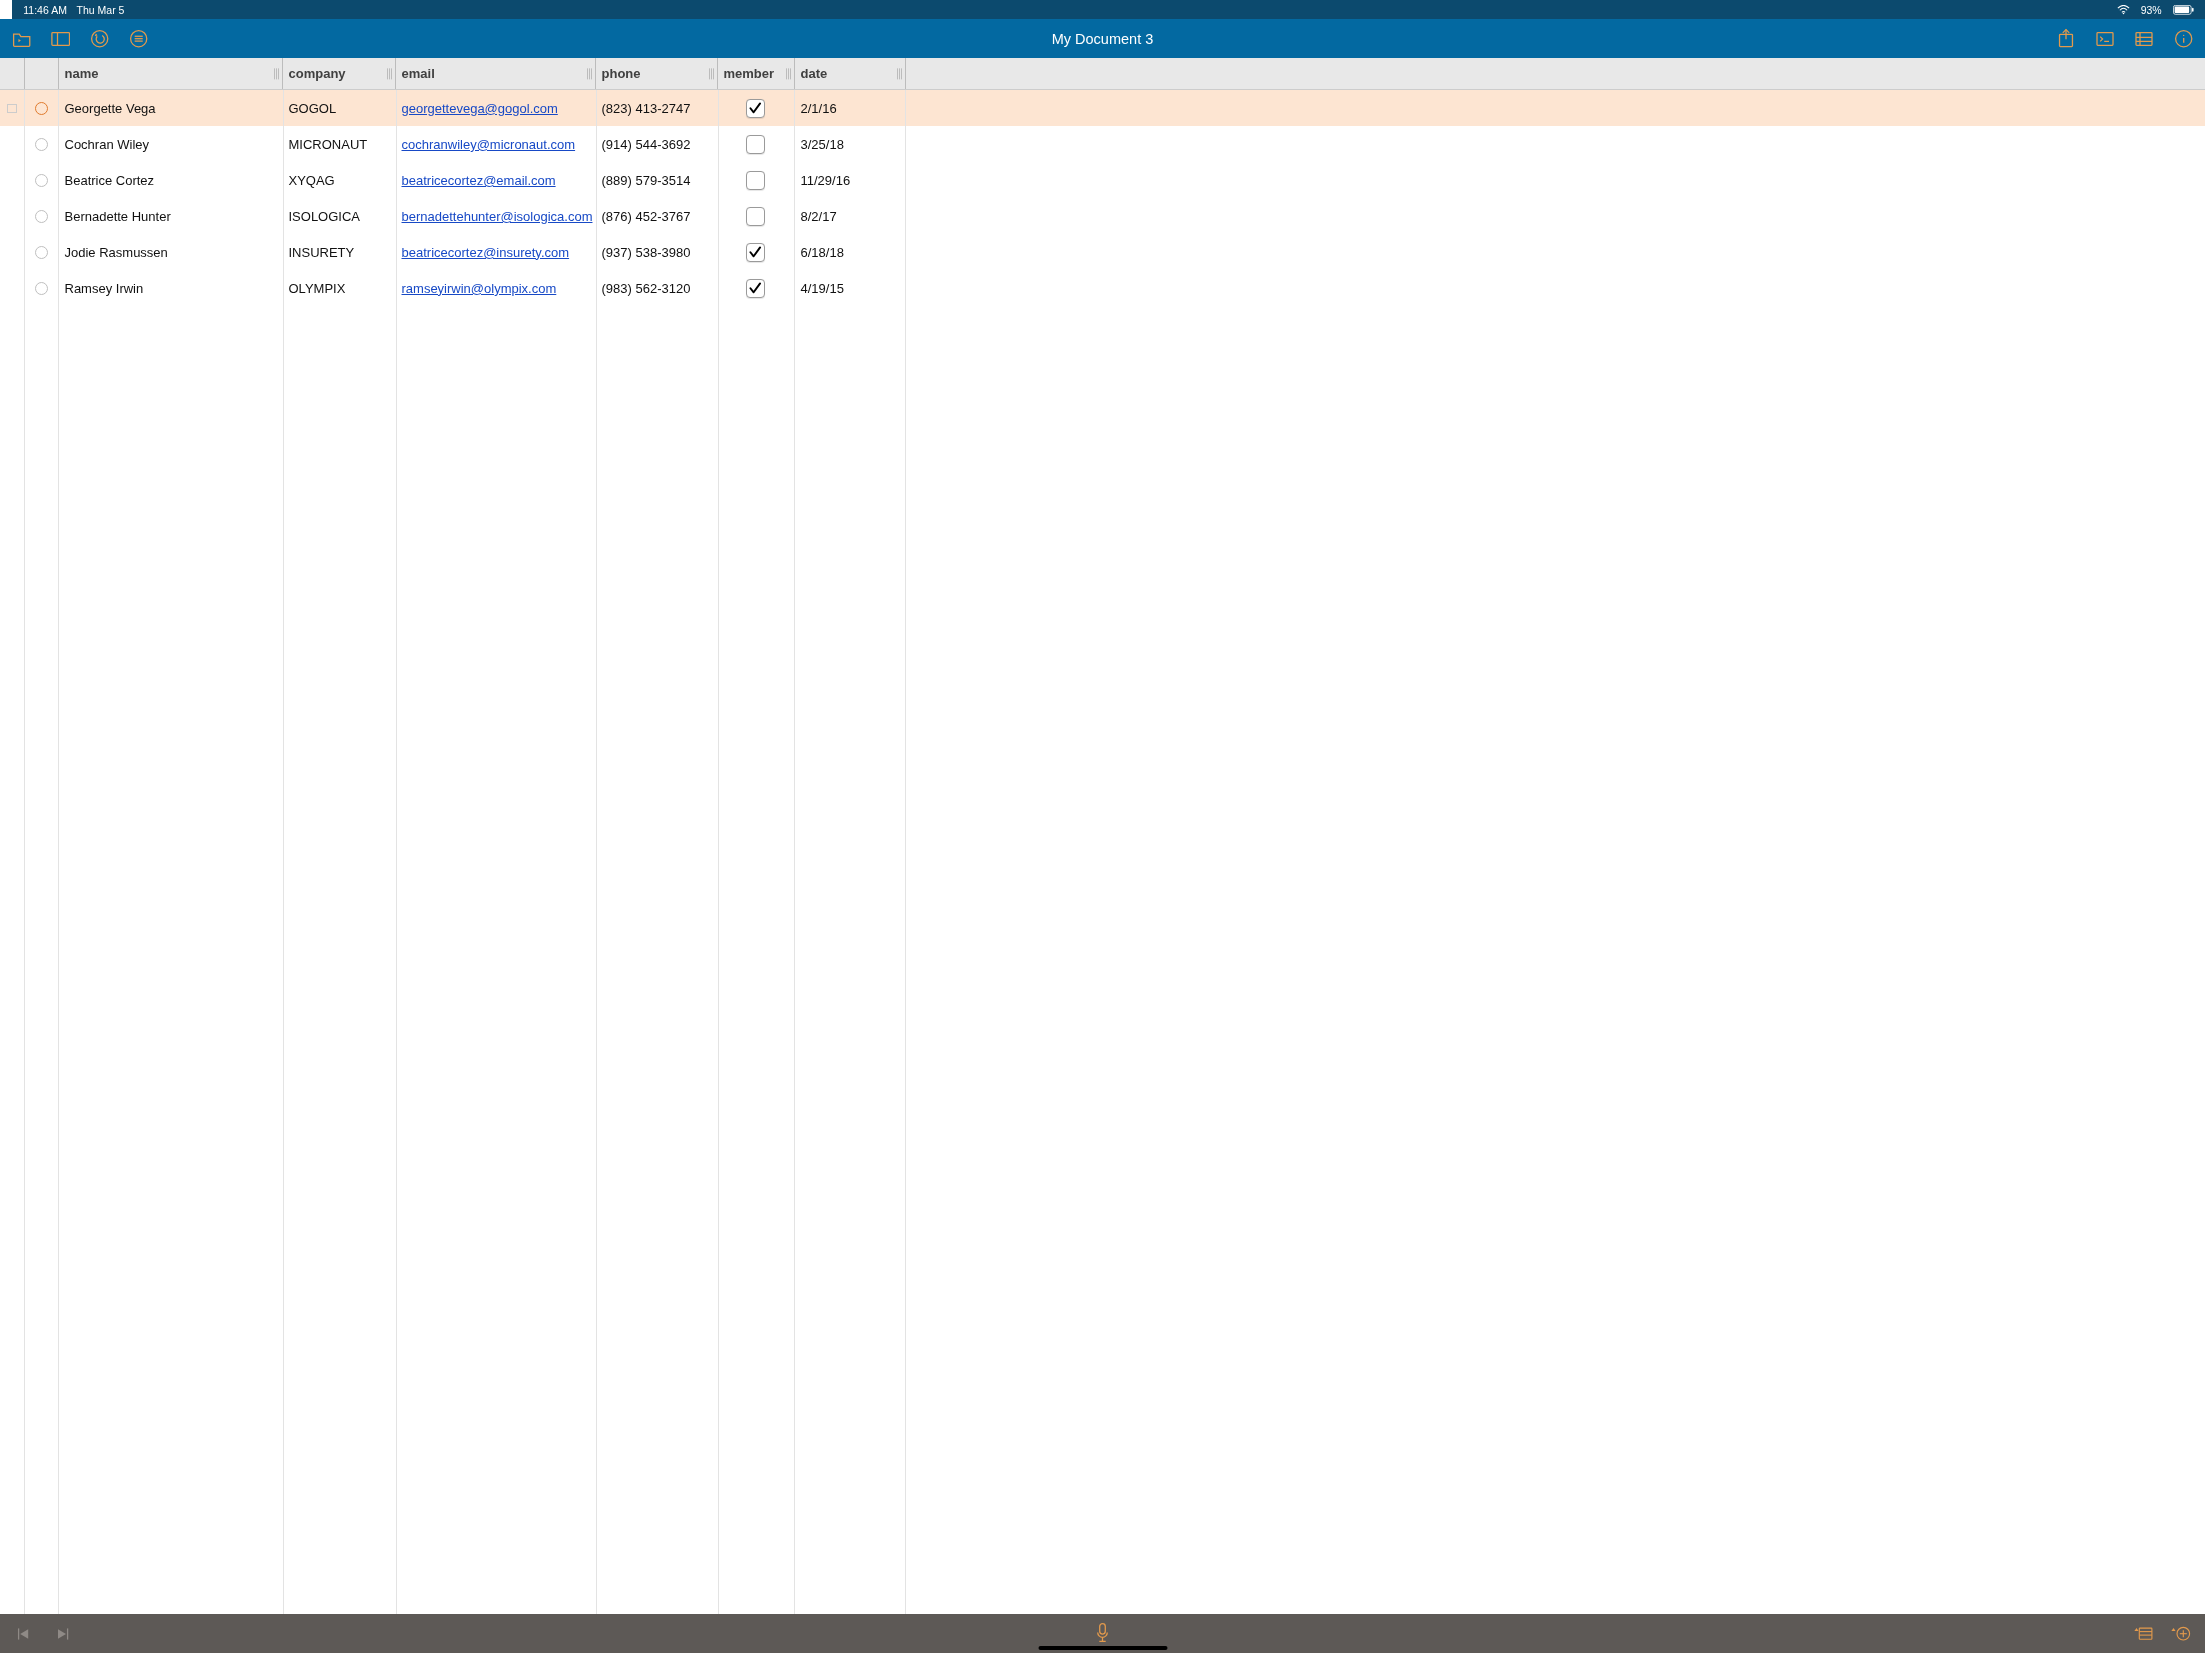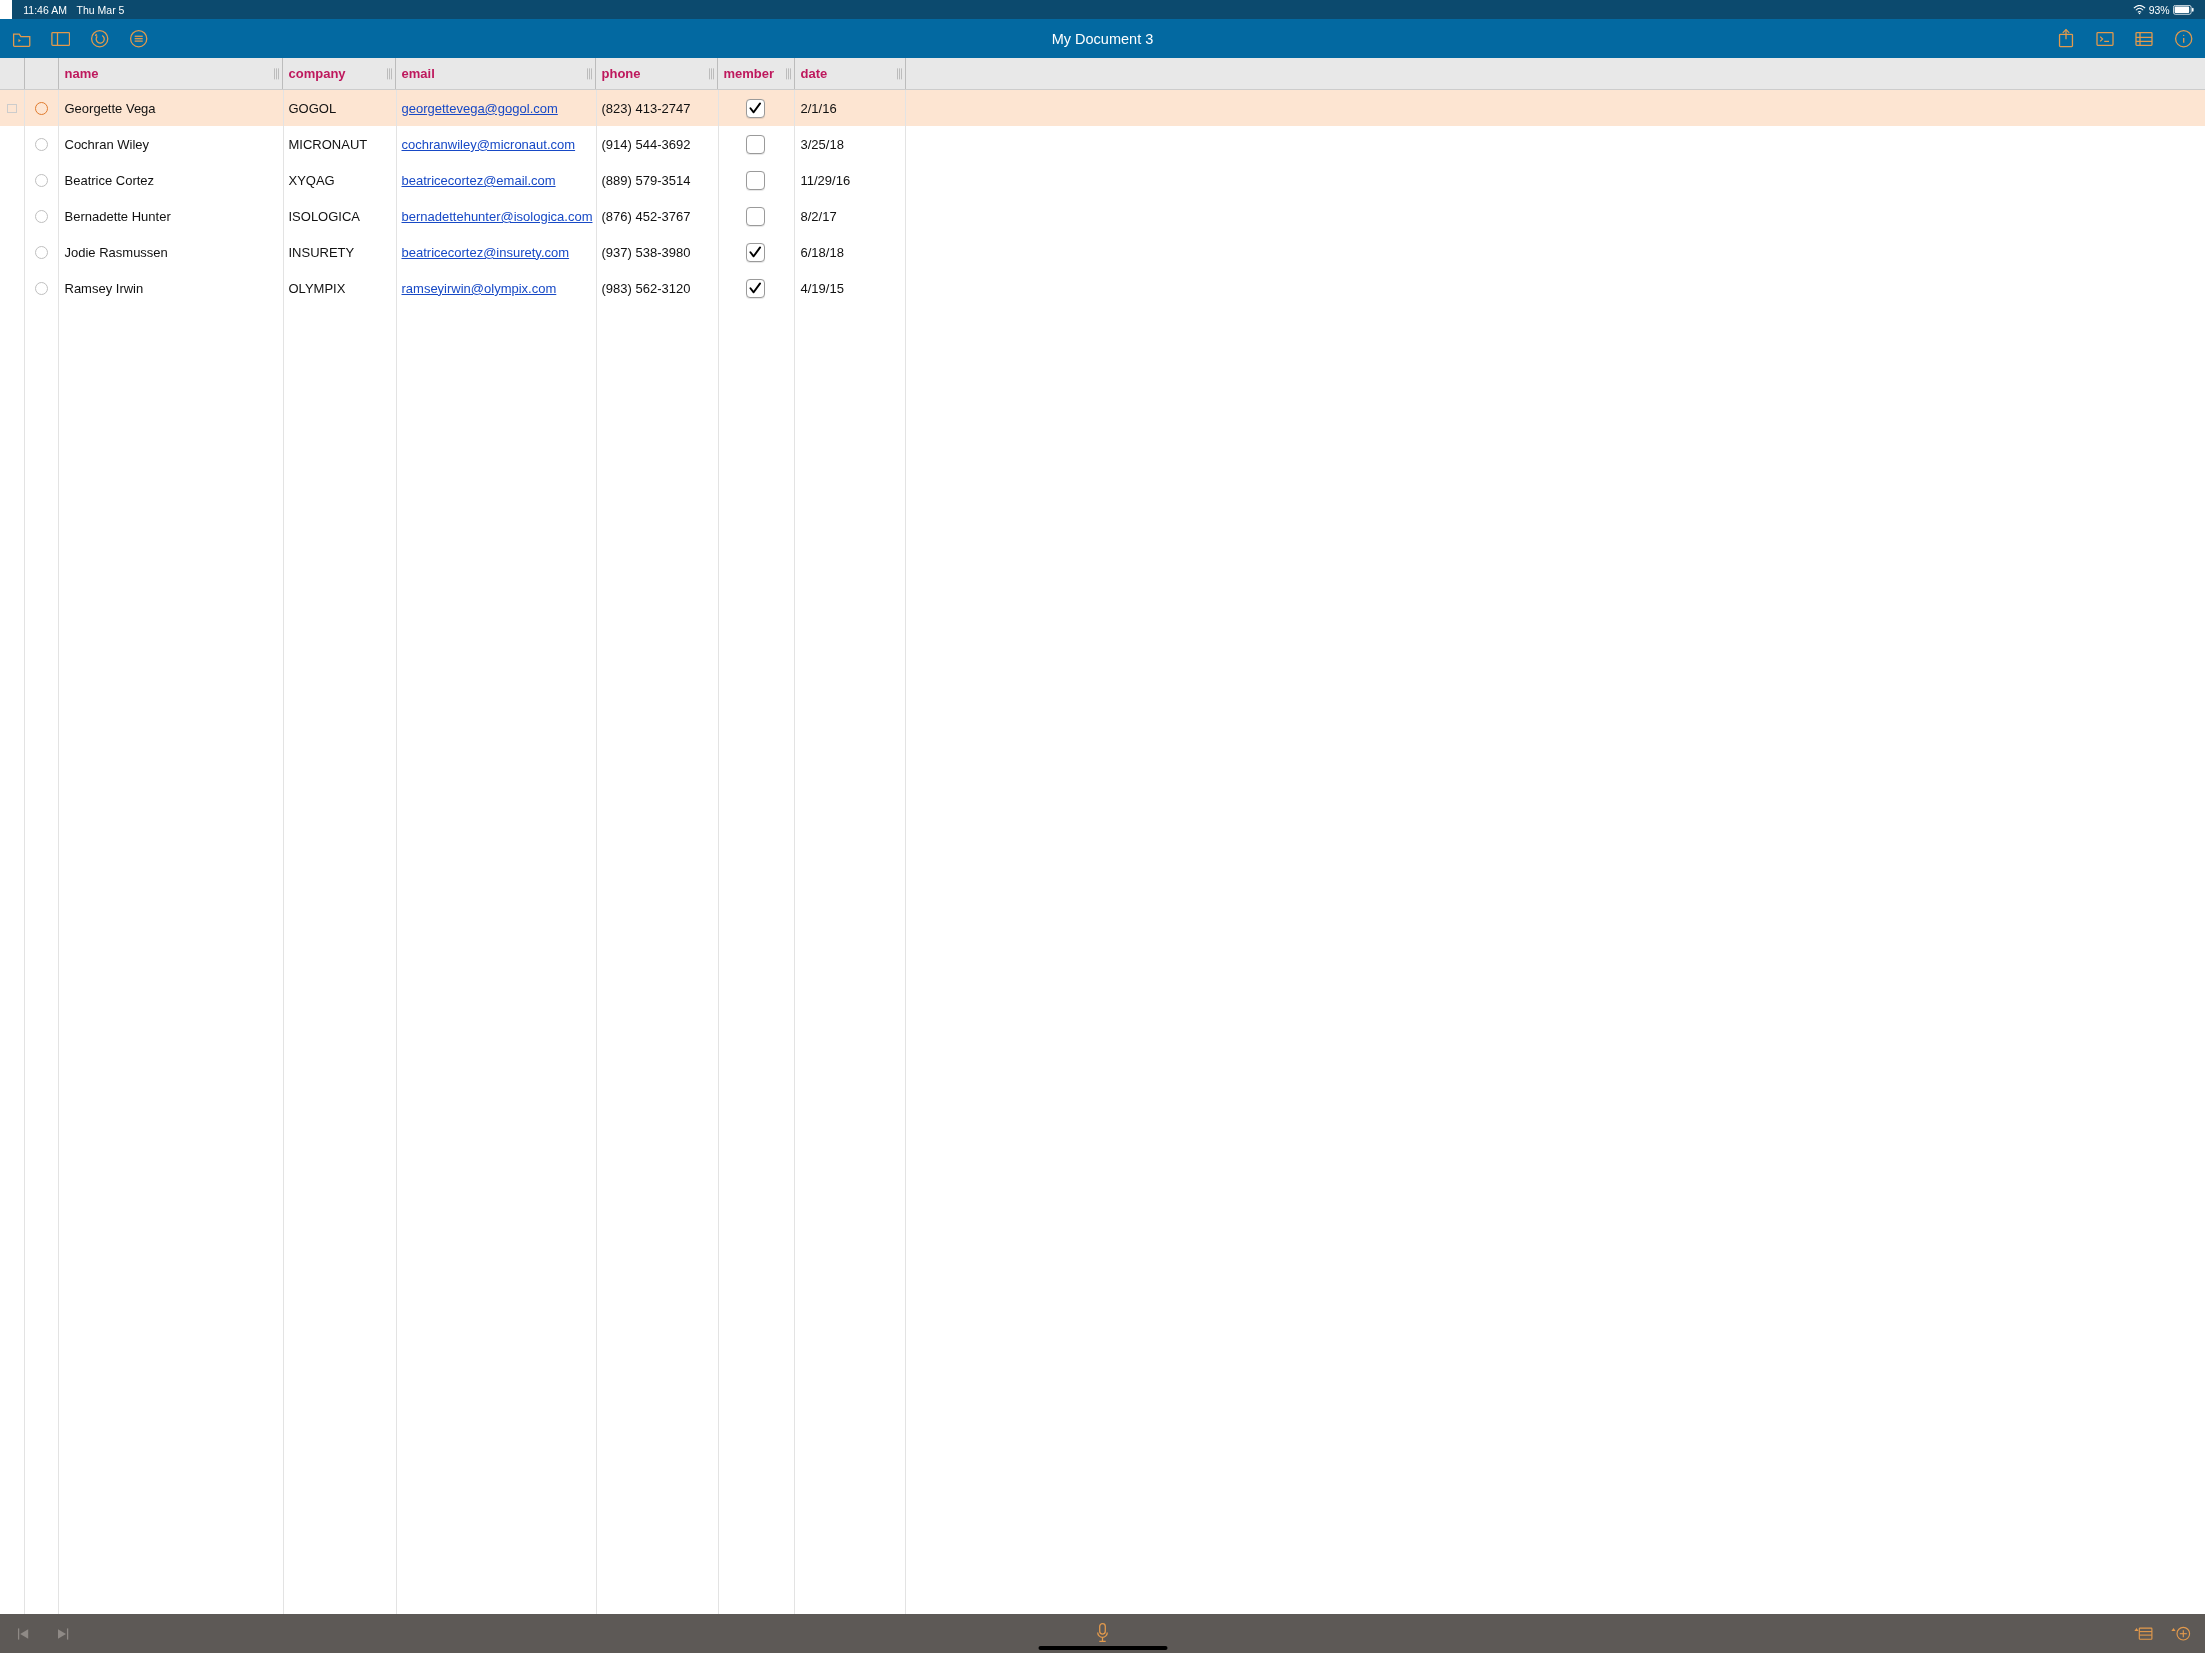--- a/index.html
+++ b/index.html
@@ -19,21 +19,21 @@
     color: #fff;
     height: 19.4px;
     display: flex;
     align-items: center;
     font-size: 10.5px;
     padding: 0 11.3px;
     justify-content: space-between;
     margin-left: 12px;
   }
   .status-left { display: flex; gap: 9.7px; }
-  .status-right { display: flex; align-items: center; gap: 3px; text-align: right; }
+  .status-right { display: flex; align-items: center; gap: 11px; text-align: right; }
   .wifi-icon, .battery-icon { display: inline-flex; align-items: center; }
 
   
   .toolbar {
     background: #0369a1;
     height: 39px;
     display: flex;
     align-items: center;
     padding: 0 11.3px;
     position: relative;
@@ -54,21 +54,21 @@
   
   .header-row {
     background: #e8e8e8;
     height: 32px;
     display: grid;
     grid-template-columns: 24px 34px 224px 113px 200px 122px 77px 111px 1fr;
     align-items: center;
     border-bottom: 0.8px solid #ccc;
     font-weight: 700;
     font-size: 13px;
-    color: #be185d;
+    color: #404040;
   }
   .hcell { position: relative; height: 100%; display: flex; align-items: center; padding-left: 6.5px; }
   .hcell::before {
     content: "";
     position: absolute;
     left: 0; top: 0; bottom: 0;
     width: 0.8px;
     background: #bcbcbc;
   }
   .hcell.first::before { display: none; }

